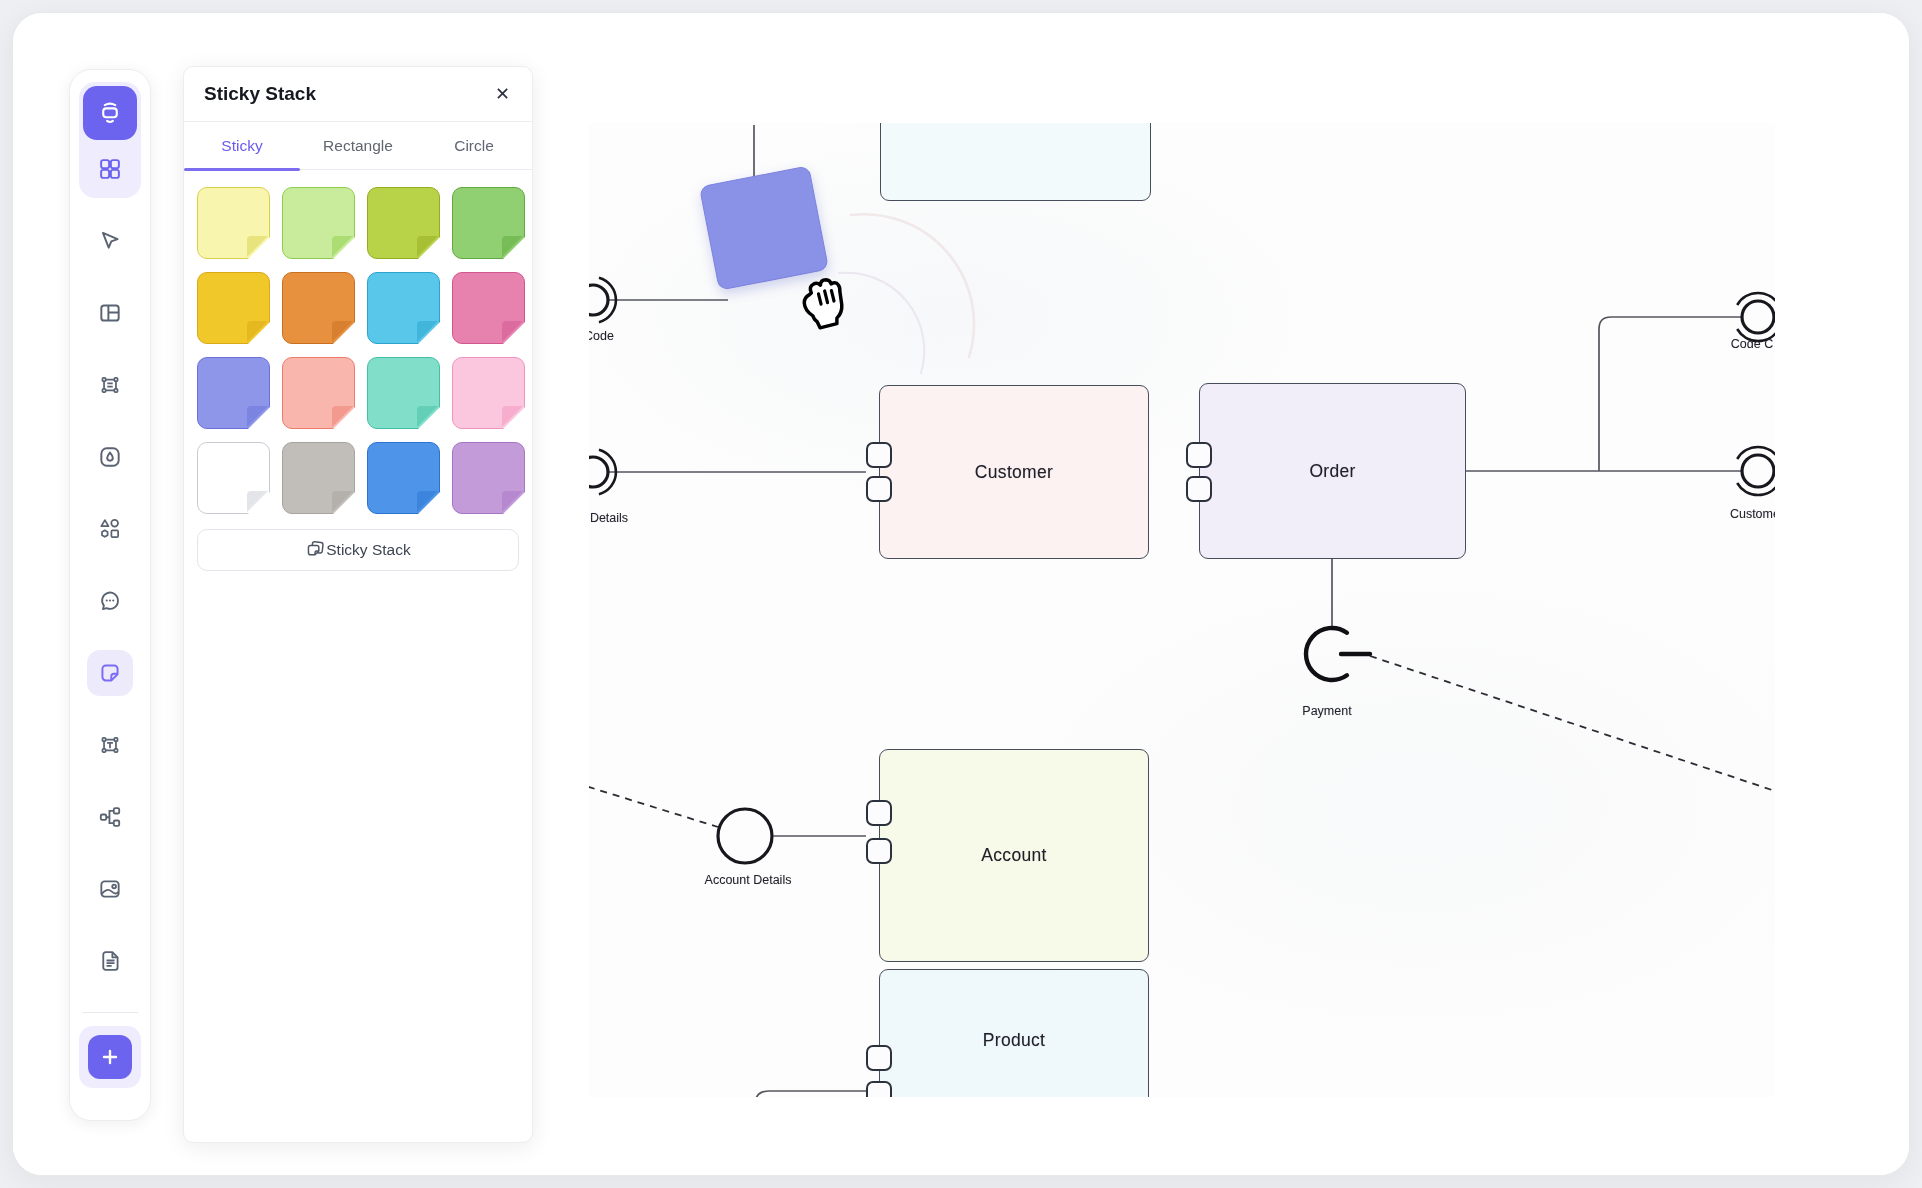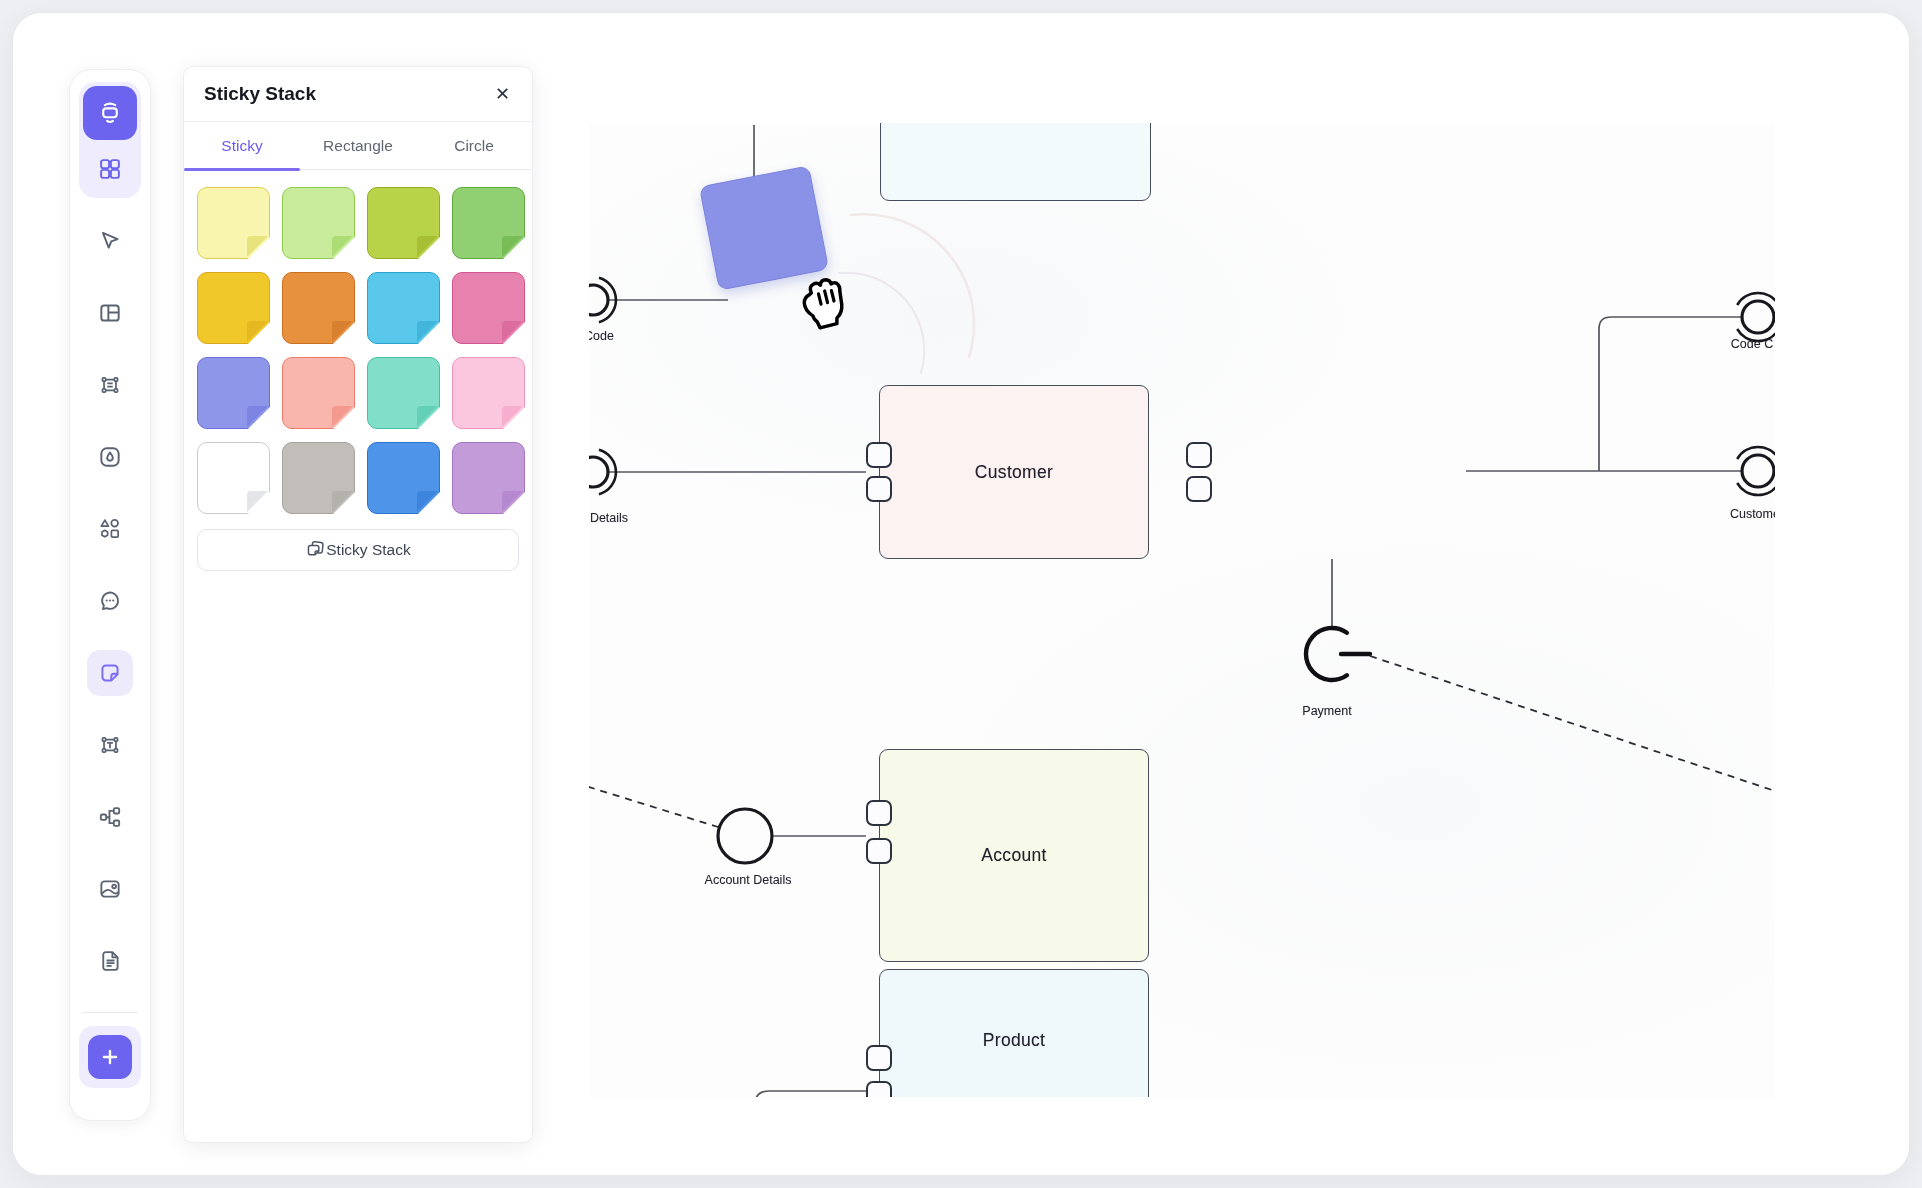--- a/index.html
+++ b/index.html
@@ -137,20 +137,23 @@
       </svg>
 
       <div class="node" style="left: 291px; top: -24px; width: 271px; height: 102px; background: rgb(243, 250, 252);"></div>
 
       <div class="node" style="left: 290px; top: 262px; width: 270px; height: 174px; background: rgb(251, 242, 241);">
         <span class="nlabel">Customer</span>
       </div>
       <div class="port" style="left:277px; top:319px;"></div>
       <div class="port" style="left:277px; top:353px;"></div>
 
+      <div class="node" style="left: 610px; top: 260px; width: 267px; height: 176px; background: rgb(241, 238, 250);">
+        <span class="nlabel">Order</span>
+      </div>
       <div class="port" style="left:597px; top:319px;"></div>
       <div class="port" style="left:597px; top:353px;"></div>
 
       <div class="node" style="left: 290px; top: 626px; width: 270px; height: 213px; background: rgb(247, 249, 233);">
         <span class="nlabel">Account</span>
       </div>
       <div class="port" style="left:277px; top:677px;"></div>
       <div class="port" style="left:277px; top:715px;"></div>
 
       <div class="node" style="left: 290px; top: 846px; width: 270px; height: 240px; align-items: flex-start; background: rgb(239, 248, 251);">

